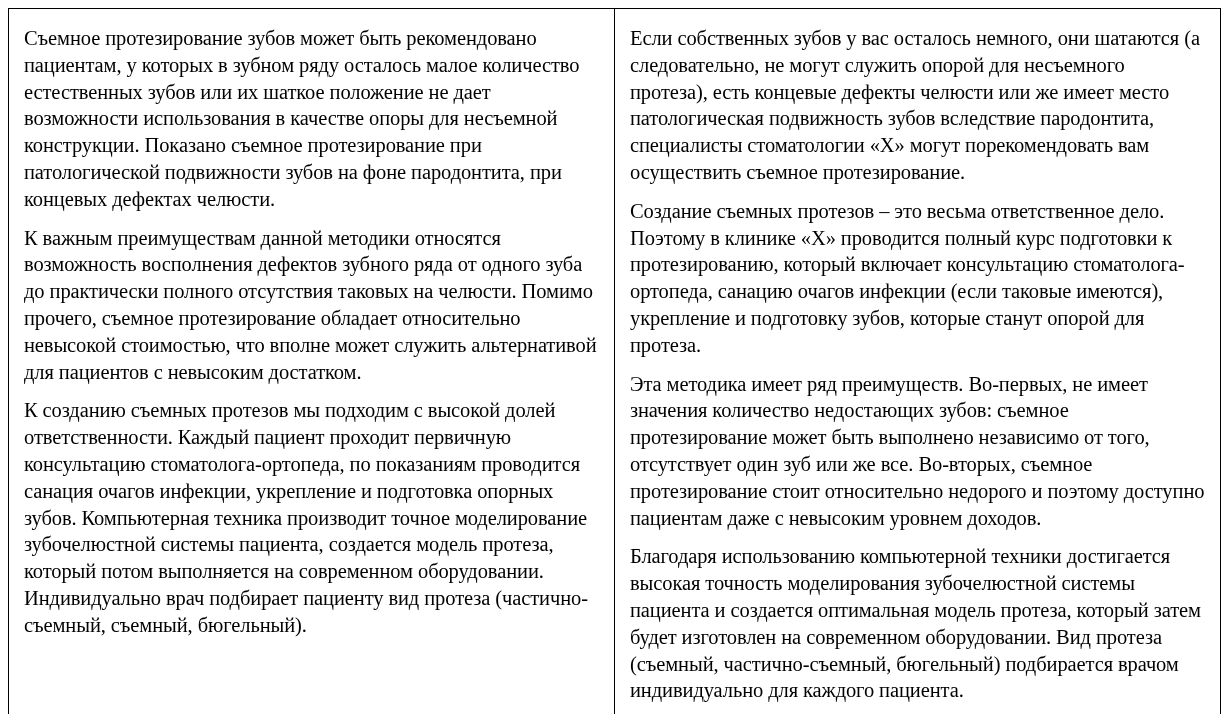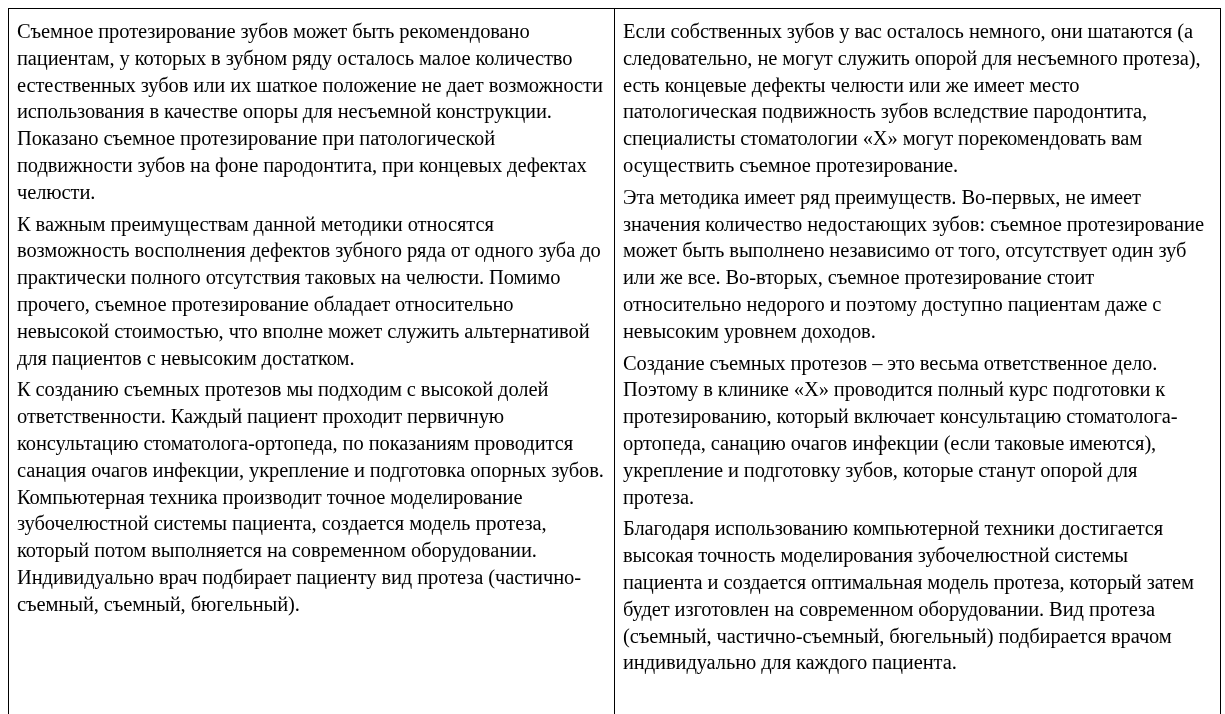--- a/index.html
+++ b/index.html
@@ -10,30 +10,30 @@
     display: flex; box-sizing: border-box;
   }
   .cell {
     box-sizing: border-box; padding: 4px 3px 0 3px;
     font-family: "Liberation Serif", "DejaVu Serif", serif;
     font-size: 20.5px; line-height: 26.8px; color: #000;
     letter-spacing: -0.1px;
   }
   .cell.left { width: 606px; border-right: 1px solid #000; }
   .cell.right { width: 605px; }
-  .para { margin: 5px; }
+  .para { margin: 12px; }
 </style>
 </head>
 <body>
 
 <div class="table">
   <div class="cell left">
     <p class="para">Съемное протезирование зубов может быть рекомендовано пациентам, у которых в зубном ряду осталось малое количество естественных зубов или их шаткое положение не дает возможности использования в качестве опоры для несъемной конструкции. Показано съемное протезирование при патологической подвижности зубов на фоне пародонтита, при концевых дефектах челюсти.</p>
     <p class="para">К важным преимуществам данной методики относятся возможность восполнения дефектов зубного ряда от одного зуба до практически полного отсутствия таковых на челюсти. Помимо прочего, съемное протезирование обладает относительно невысокой стоимостью, что вполне может служить альтернативой для пациентов с невысоким достатком.</p>
     <p class="para">К созданию съемных протезов мы подходим с высокой долей ответственности. Каждый пациент проходит первичную консультацию стоматолога-ортопеда, по показаниям проводится санация очагов инфекции, укрепление и подготовка опорных зубов. Компьютерная техника производит точное моделирование зубочелюстной системы пациента, создается модель протеза, который потом выполняется на современном оборудовании. Индивидуально врач подбирает пациенту вид протеза (частично-съемный, съемный, бюгельный).</p>
   </div>
   <div class="cell right">
     <p class="para">Если собственных зубов у вас осталось немного, они шатаются (а следовательно, не могут служить опорой для несъемного протеза), есть концевые дефекты челюсти или же имеет место патологическая подвижность зубов вследствие пародонтита, специалисты стоматологии  «Х» могут порекомендовать вам осуществить съемное протезирование.</p>
+    <p class="para">Создание съемных протезов – это весьма ответственное дело. Поэтому в клинике «Х» проводится полный курс подготовки к протезированию, который включает консультацию стоматолога-ортопеда, санацию очагов инфекции (если таковые имеются), укрепление и подготовку зубов, которые станут опорой для протеза.</p>
     <p class="para">Эта методика имеет ряд преимуществ. Во-первых, не имеет значения количество недостающих зубов: съемное протезирование может быть выполнено независимо от того, отсутствует один зуб или же все. Во-вторых, съемное протезирование стоит относительно недорого и поэтому доступно пациентам даже с невысоким уровнем доходов.</p>
-    <p class="para">Создание съемных протезов – это весьма ответственное дело. Поэтому в клинике «Х» проводится полный курс подготовки к протезированию, который включает консультацию стоматолога-ортопеда, санацию очагов инфекции (если таковые имеются), укрепление и подготовку зубов, которые станут опорой для протеза.</p>
     <p class="para">Благодаря использованию компьютерной техники достигается высокая точность моделирования зубочелюстной системы пациента и создается оптимальная модель протеза, который затем будет изготовлен на современном оборудовании. Вид протеза (съемный, частично-съемный, бюгельный) подбирается врачом индивидуально для каждого пациента.</p>
   </div>
 </div>
 
 </body></html>

